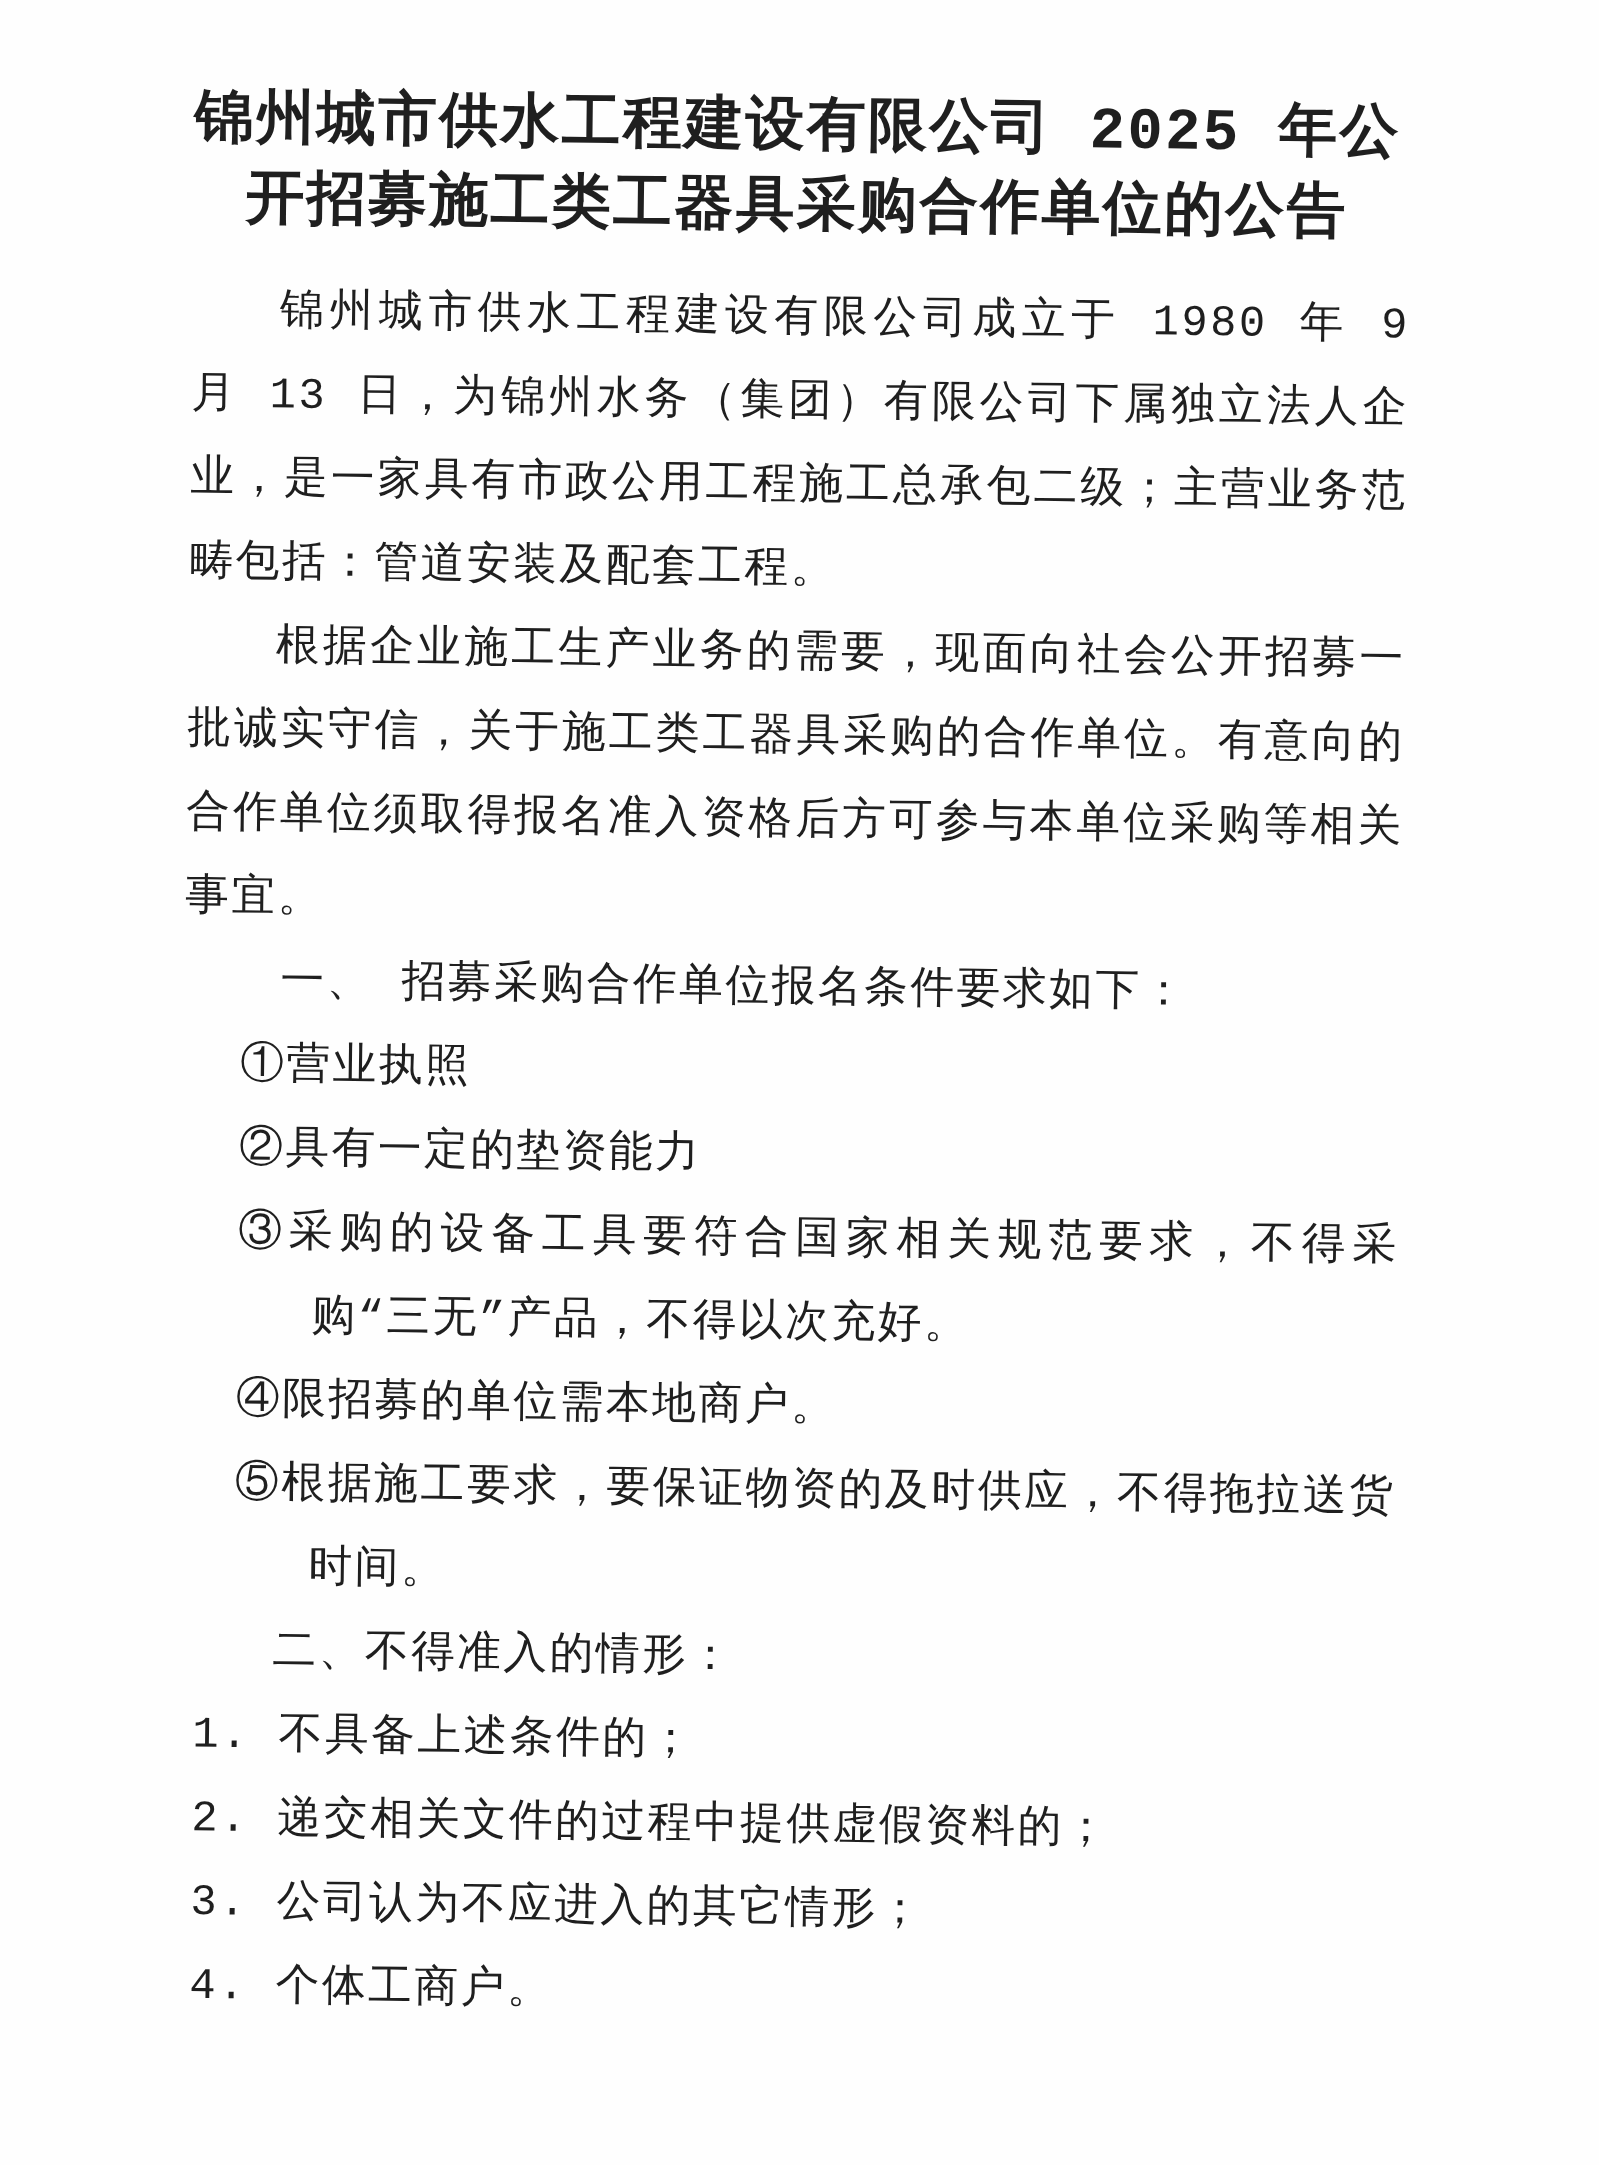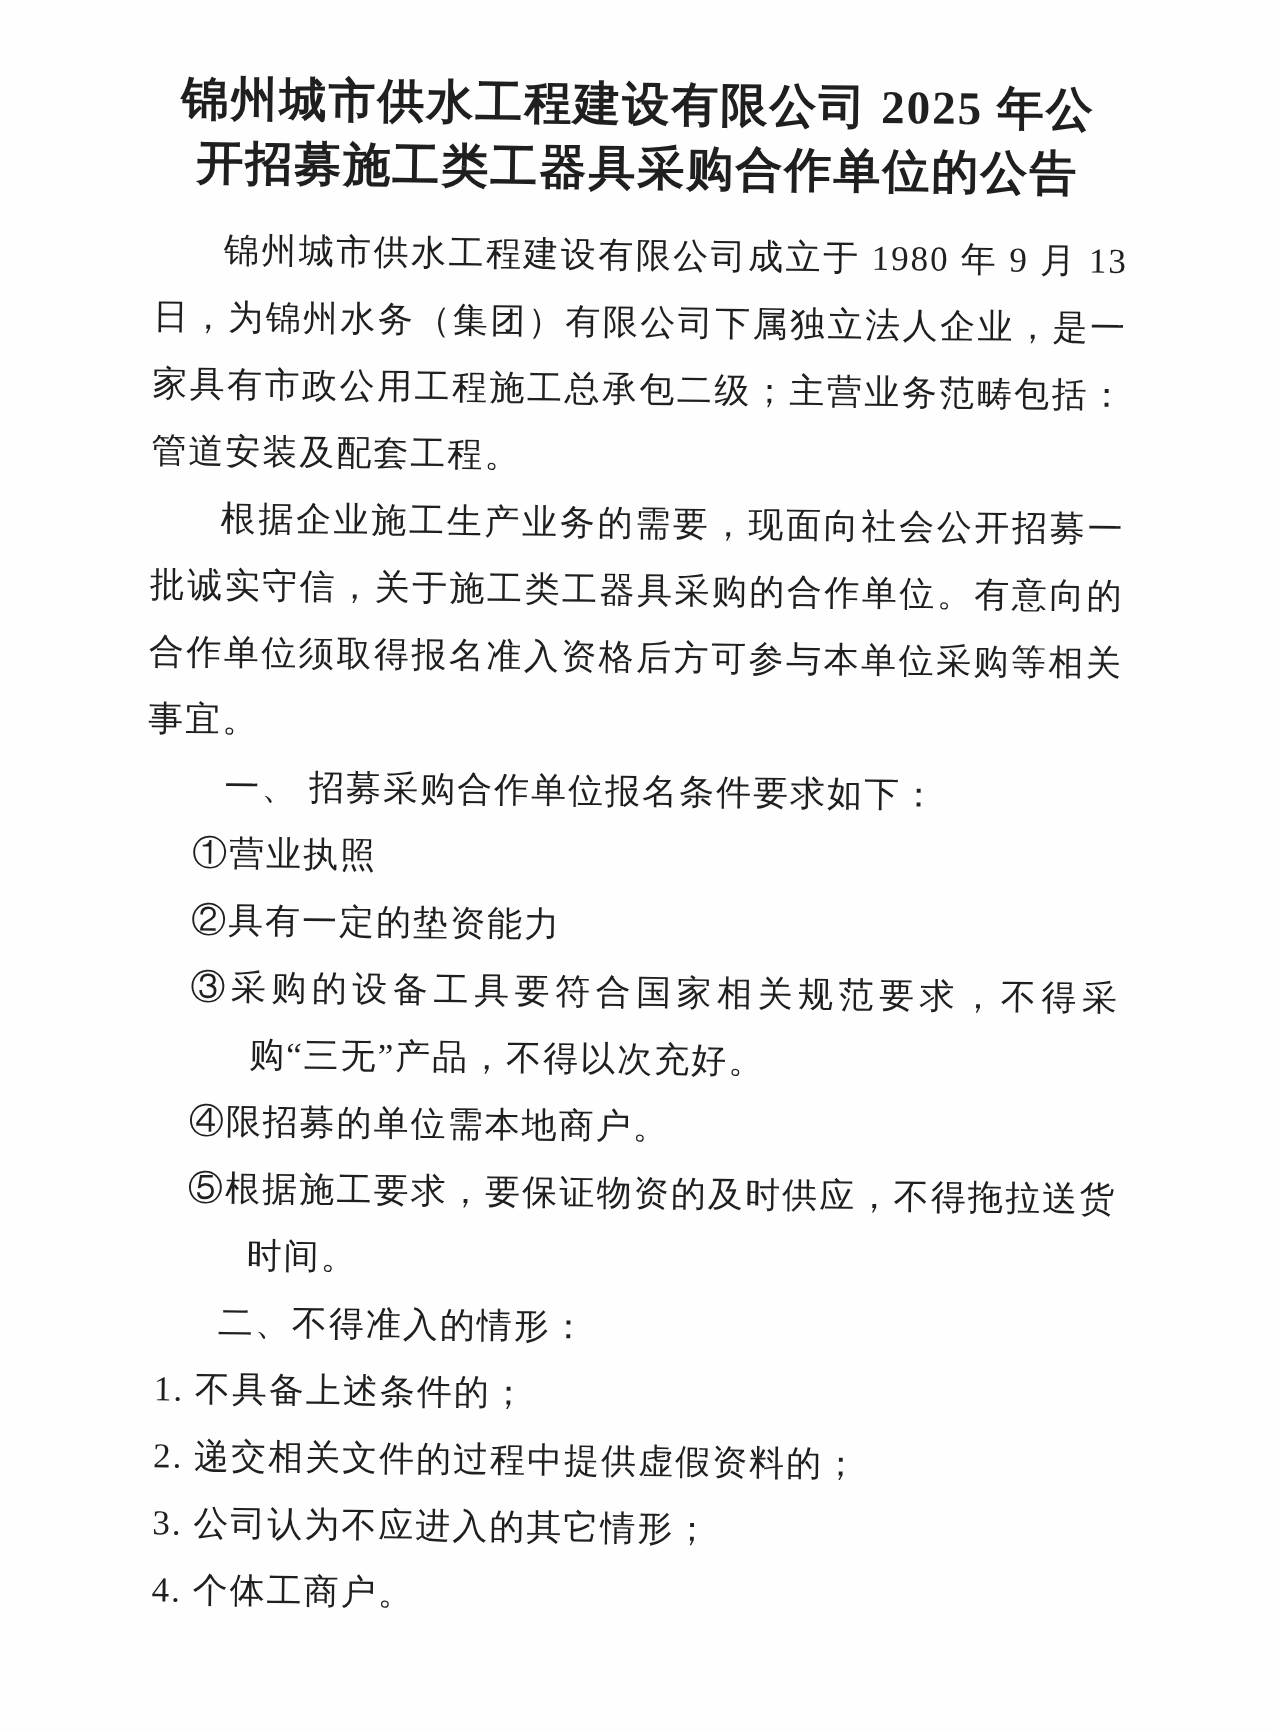--- a/index.html
+++ b/index.html
@@ -8,21 +8,21 @@
     background: #e8e8e8;
   }
   .page {
     position: relative;
     width: 1279px;
     height: 1732px;
     margin: 0 auto;
     background: #fefefe;
     overflow: hidden;
     color: #1f1f1f;
-    font-family: Liberation Serif, serif;
+    font-family: Liberation Mono, monospace;
   }
   .sheet {
     transform: rotate(0.7deg);
     transform-origin: 50% 0;
   }
   .doc-title {
     margin: 0;
     padding-top: 72px;
     text-align: center;
     font-size: 47px;

